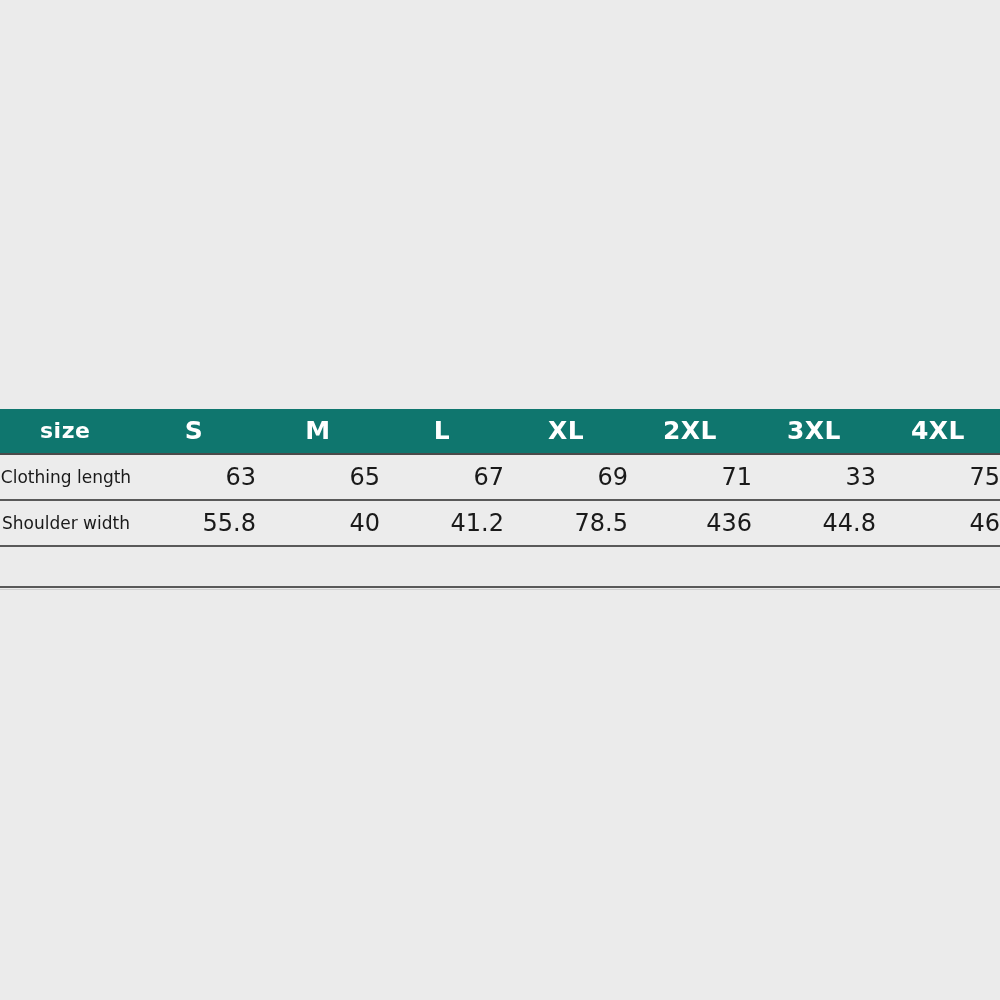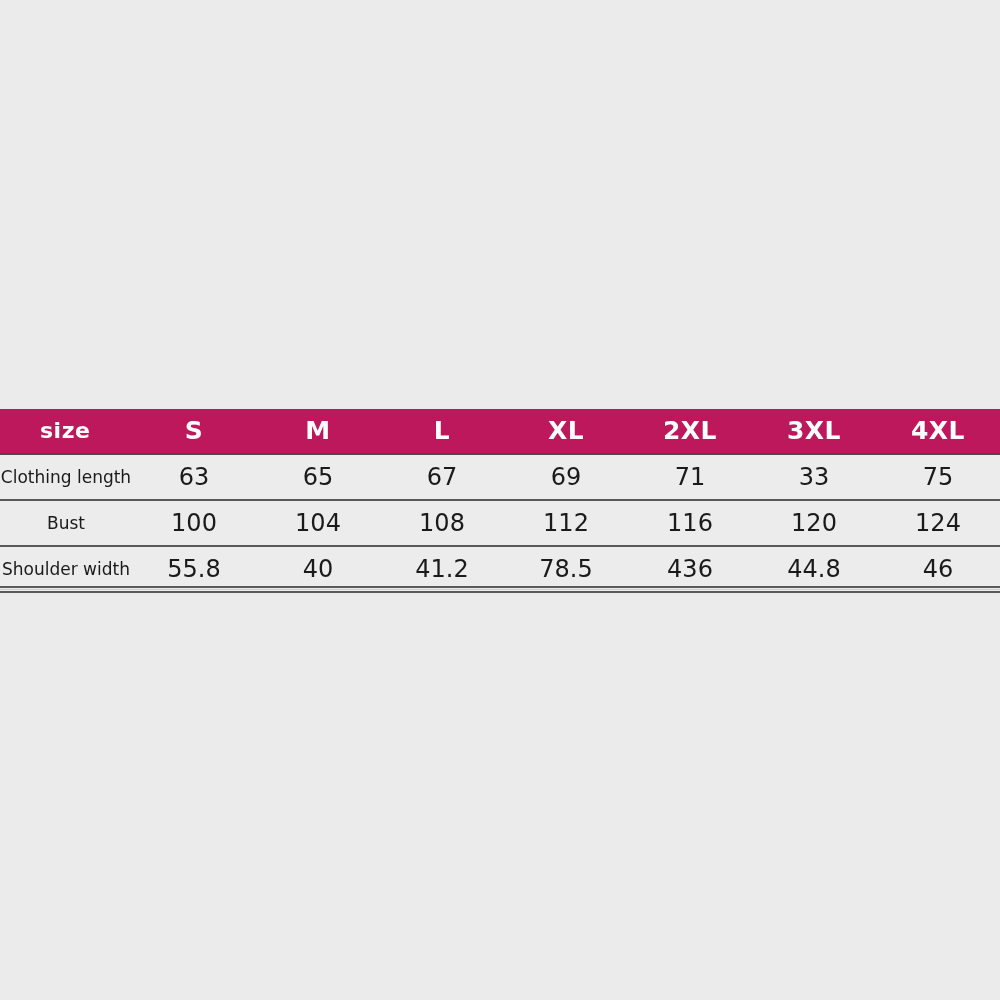--- a/index.html
+++ b/index.html
@@ -26,21 +26,21 @@
     width: 1000px;
     border-collapse: collapse;
     table-layout: fixed;
   }
 
   table.size-table col.label-col { width: 132px; }
   table.size-table col.size-col  { width: 124px; }
 
   
   thead tr.header-row {
-    background: #be185d;
+    background: #0f766e;
     height: 44px;
   }
   thead th {
     color: #ffffff;
     font-weight: bold;
     font-size: 25px;
     padding: 0;
     height: 44px;
     line-height: 44px;
     vertical-align: middle;
@@ -74,21 +74,21 @@
     height: 44px;
     line-height: 44px;
     vertical-align: middle;
     color: #1a1a1a;
   }
   tbody td.row-label {
     text-align: center;
     font-size: 17px;
   }
   tbody td.value-cell {
-    text-align: center;
+    text-align: right;
     font-size: 24px;
   }
 
   .bottom-rule {
     position: absolute;
     left: 0;
     top: 586px;
     width: 1000px;
     height: 2px;
     background: #595959;
@@ -136,30 +136,20 @@
         <td class="row-label">Clothing length</td>
         <td class="value-cell">63</td>
         <td class="value-cell">65</td>
         <td class="value-cell">67</td>
         <td class="value-cell">69</td>
         <td class="value-cell">71</td>
         <td class="value-cell">33</td>
         <td class="value-cell">75</td>
       </tr>
 
-      <tr class="data-row">
-        <td class="row-label">Bust</td>
-        <td class="value-cell">100</td>
-        <td class="value-cell">104</td>
-        <td class="value-cell">108</td>
-        <td class="value-cell">112</td>
-        <td class="value-cell">116</td>
-        <td class="value-cell">120</td>
-        <td class="value-cell">124</td>
-      </tr>
 
       <tr class="data-row last-row">
         <td class="row-label">Shoulder width</td>
         <td class="value-cell">55.8</td>
         <td class="value-cell">40</td>
         <td class="value-cell">41.2</td>
         <td class="value-cell">78.5</td>
         <td class="value-cell">436</td>
         <td class="value-cell">44.8</td>
         <td class="value-cell">46</td>

